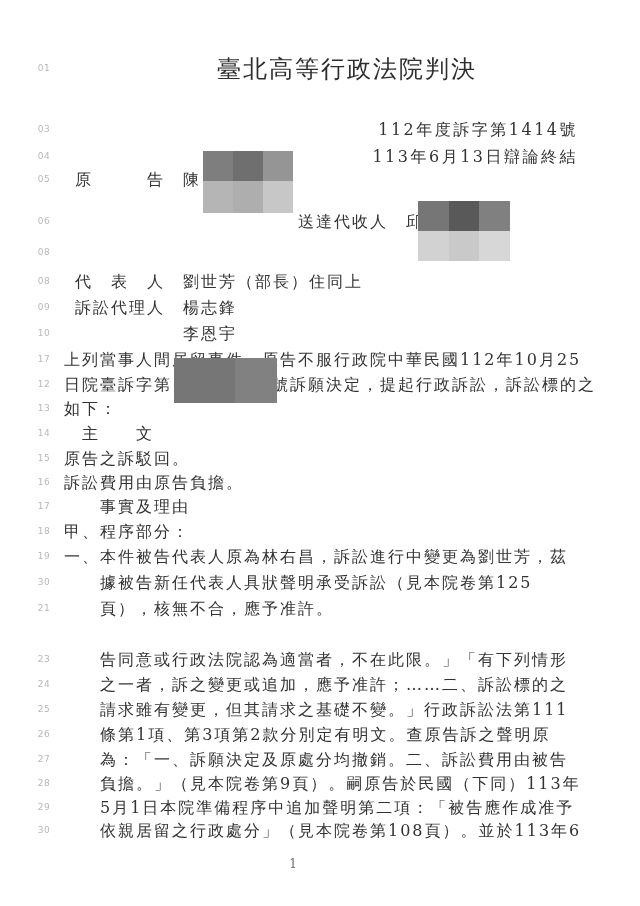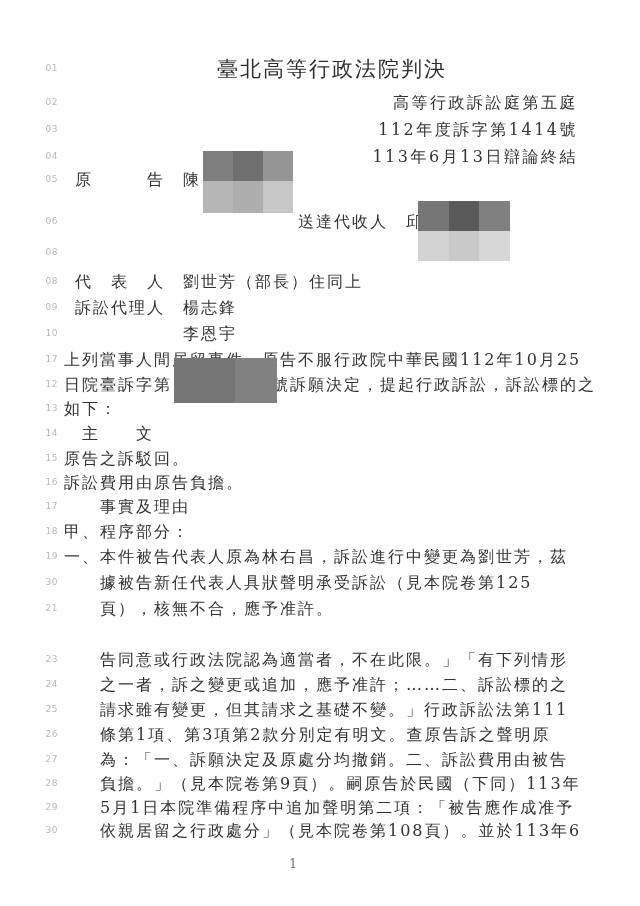--- a/index.html
+++ b/index.html
@@ -3,50 +3,46 @@
 <meta charset="utf-8">
 <style>
   html,body { margin:0; padding:0; background:#ffffff; }
   .page {
     position:relative; width:640px; height:906px; background:#ffffff;
     font-family:"DejaVu Serif","Liberation Serif",serif;
     color:#333333; overflow:hidden;
   }
   .row { position:absolute; left:0; width:640px; height:22px; white-space:pre; }
   .ln {
-    position:absolute; left:30px; top:5px; width:28px; text-align:right;
+    position:absolute; left:30px; top:5px; width:28px; text-align:center;
     font-family:"DejaVu Sans","Liberation Sans",sans-serif;
     font-size:9px; color:#b8b8b8; letter-spacing:0.5px;
   }
   .txt {
     position:absolute; left:64px; top:0; font-size:16px; line-height:22px;
     letter-spacing:2px; color:#333333;
   }
-  .row-title .txt { left:217px; font-size:21px; letter-spacing:2px; color:#2d2d2d; }
+  .row-title .txt { left:217px; font-size:24px; letter-spacing:2px; color:#2d2d2d; }
   .row-right .txt { left:auto; right:62px; letter-spacing:2.5px; }
   .gap { display:inline-block; width:100px; height:1px; }
   .redact { position:absolute; display:flex; flex-wrap:wrap; z-index:5; }
   .rc { display:block; }
   .footer {
     position:absolute; top:857px; left:0; width:586px; text-align:center;
     font-size:12px; color:#6f6f6f; letter-spacing:0;
   }
 </style>
 </head>
 <body>
 
 <div class="page">
 
   <div class="row row-title" style="top:58px">
     <span class="ln">01</span>
     <span class="txt">臺北高等行政法院判決</span>
-  </div>
-  <div class="row row-right" style="top:92px">
-    <span class="ln">02</span>
-    <span class="txt">高等行政訴訟庭第五庭</span>
   </div>
   <div class="row row-right" style="top:119px">
     <span class="ln">03</span>
     <span class="txt">112年度訴字第1414號</span>
   </div>
   <div class="row row-right" style="top:146px">
     <span class="ln">04</span>
     <span class="txt">113年6月13日辯論終結</span>
   </div>
   <div class="row" style="top:169px">

